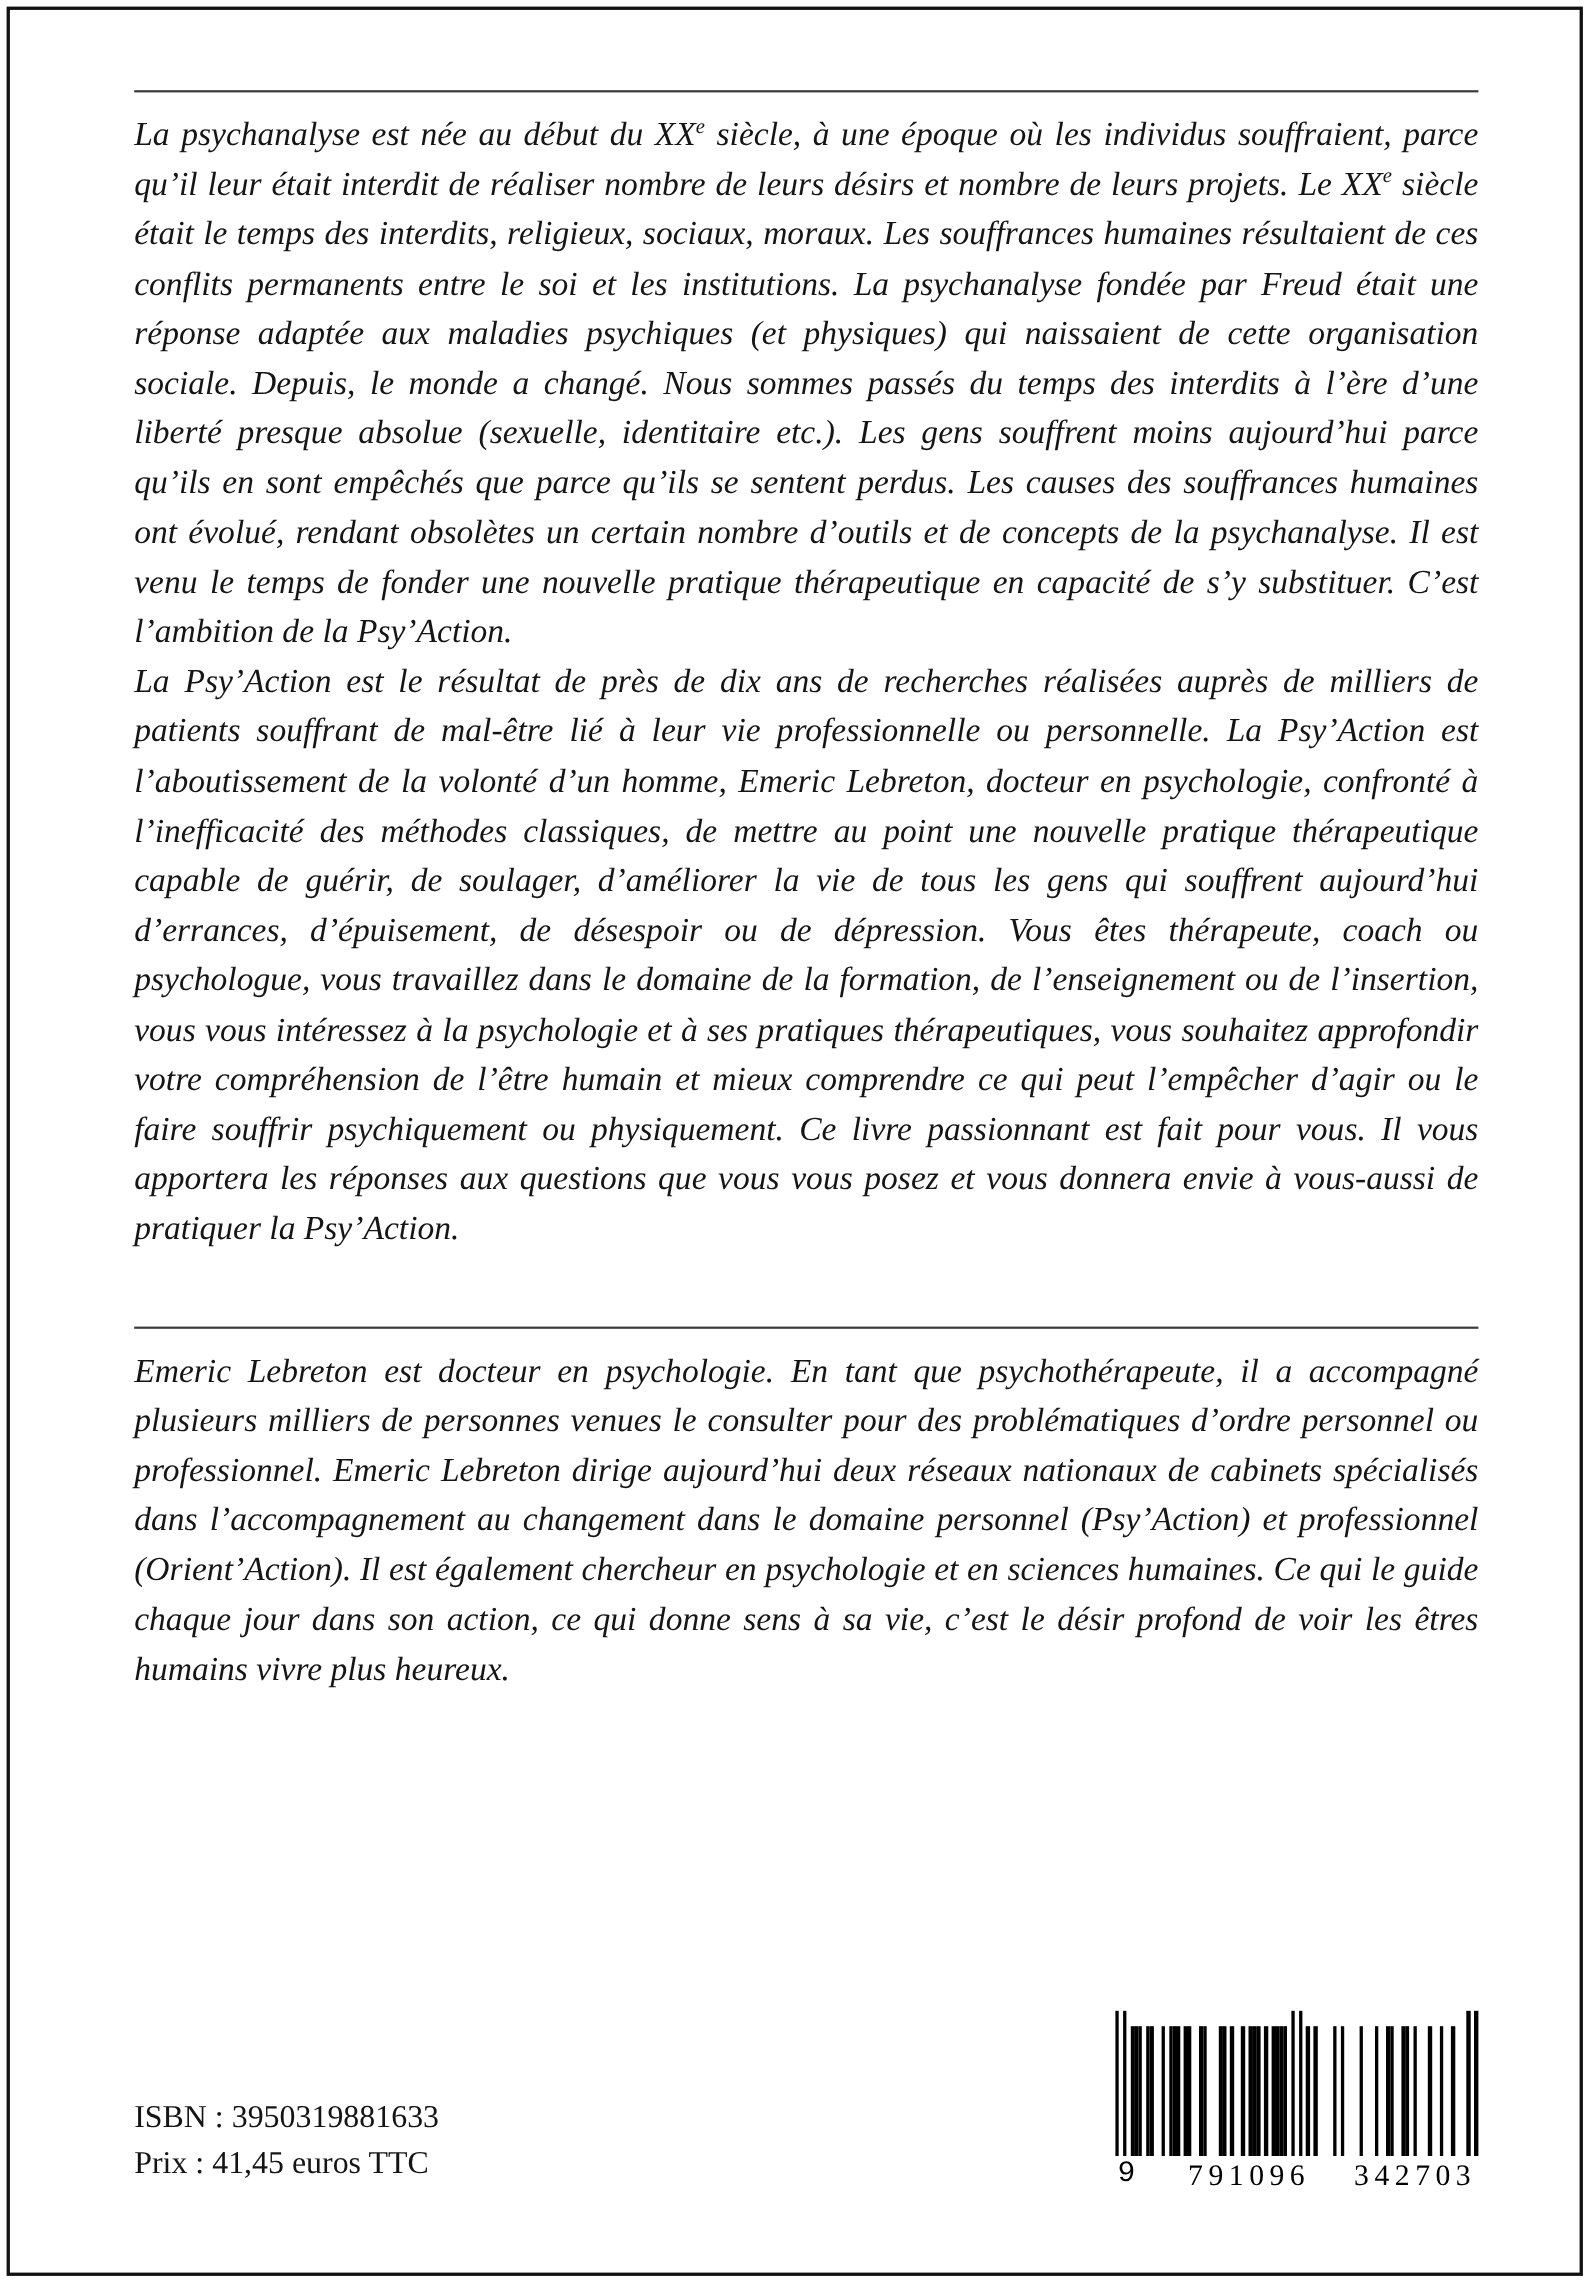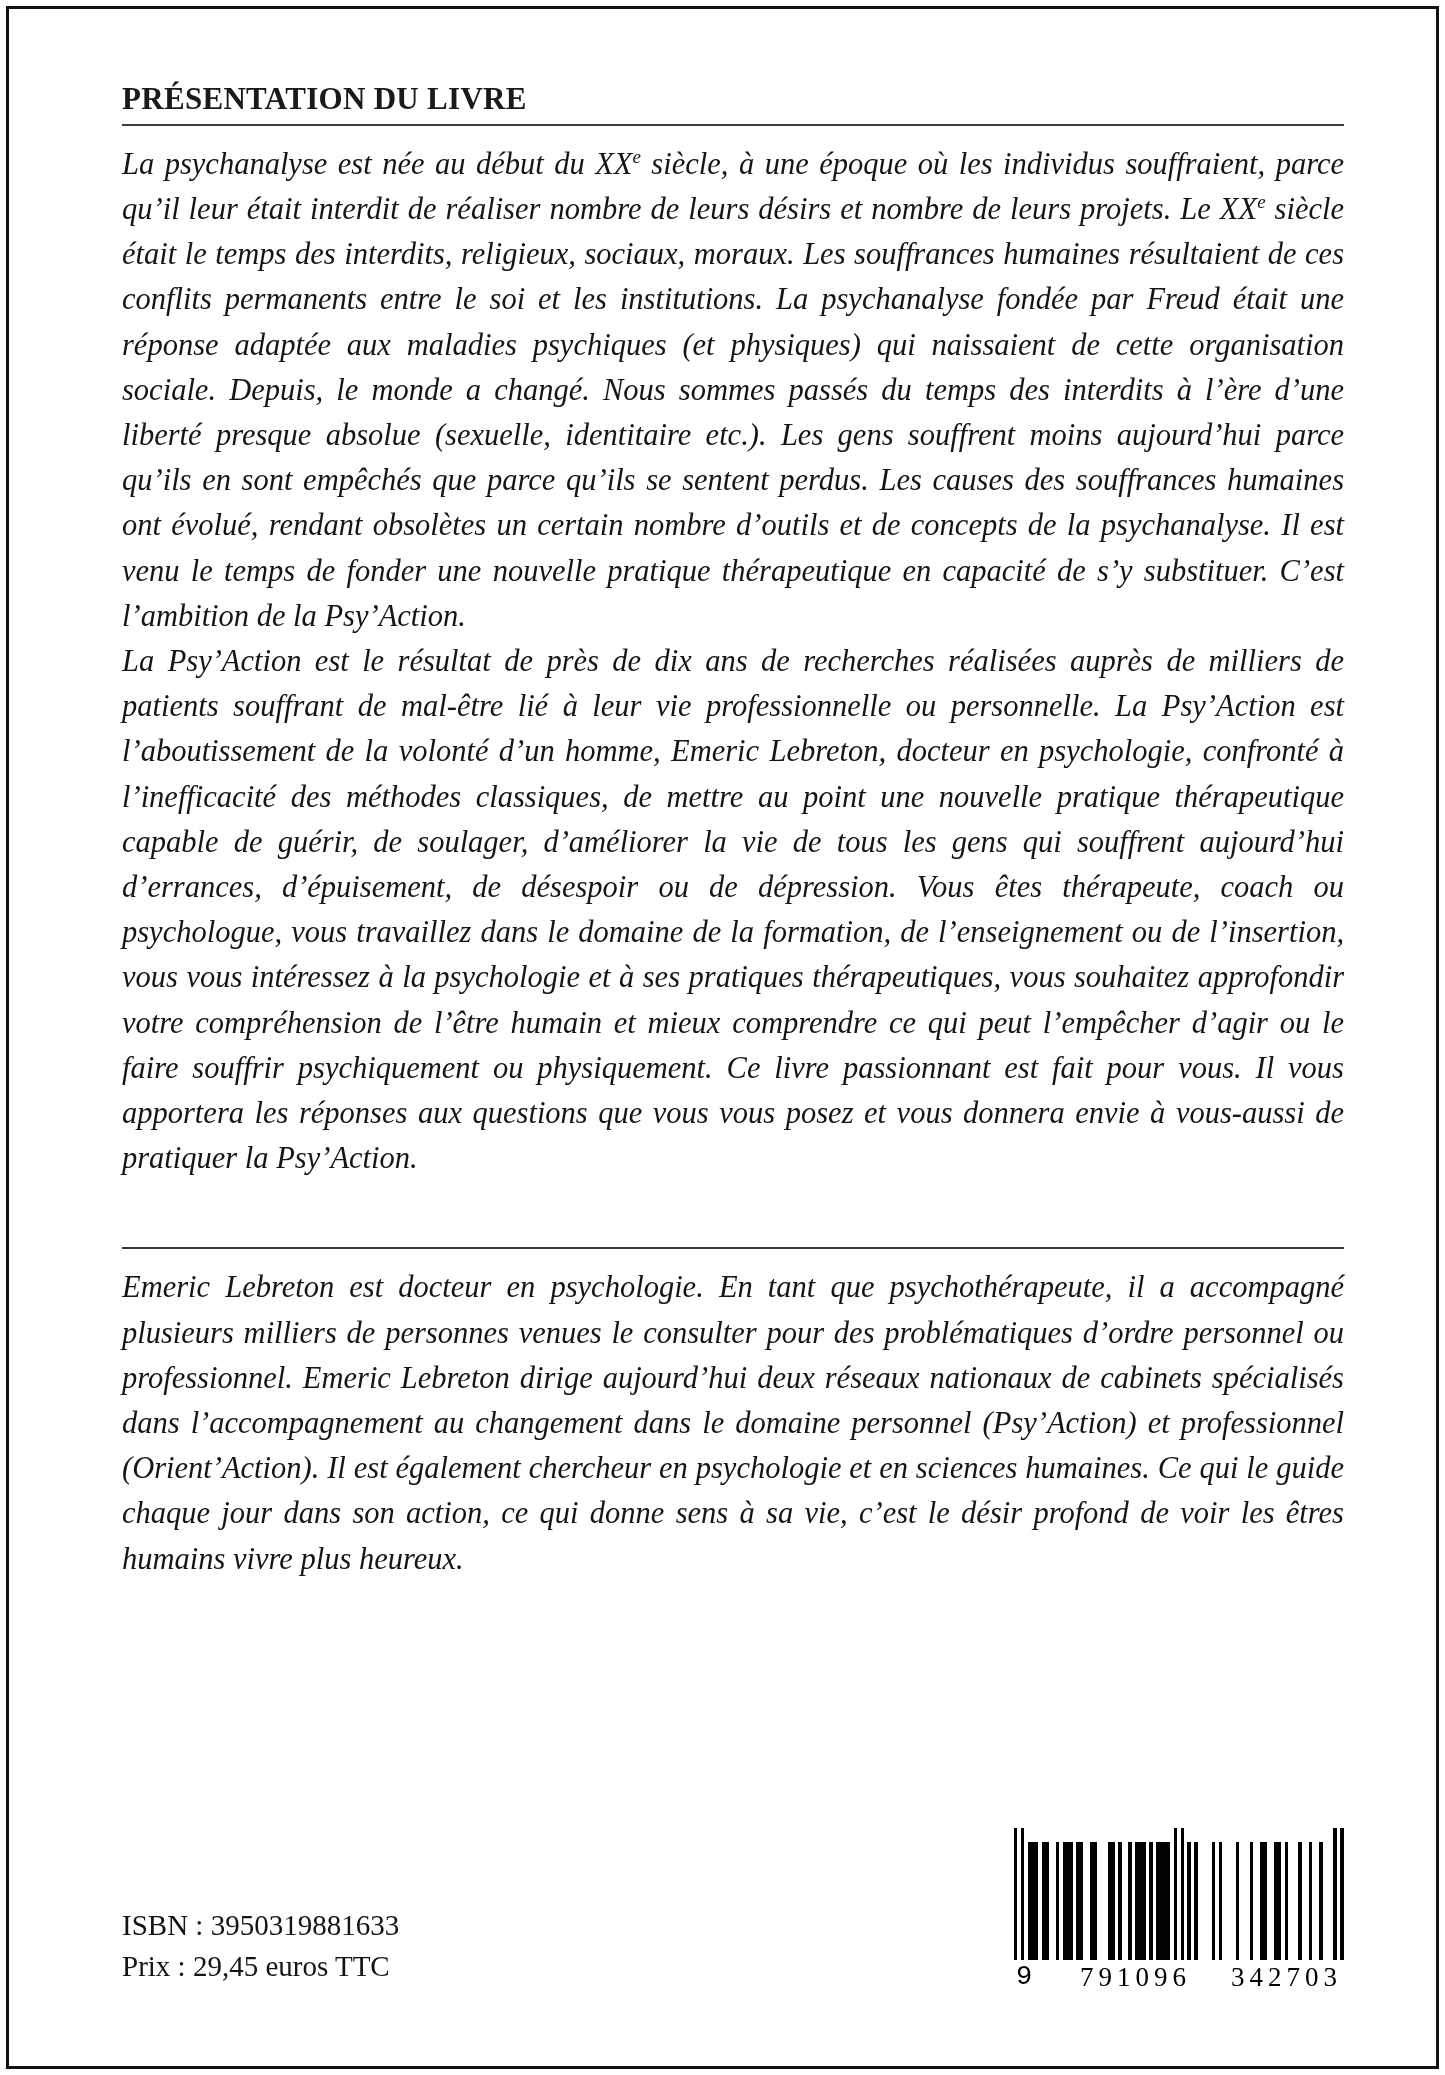--- a/index.html
+++ b/index.html
@@ -121,42 +121,41 @@
 </style>
 </head>
 <body>
 
 <div class="page">
   <div class="page-border"></div>
 
   <div class="content">
 
     <div class="block-book">
-      <h1 class="section-heading">PRÉSENTATION DU LIVRE</h1>
       <hr class="rule">
 
       <p class="body-text"><span>La psychanalyse est née au début du XX</span><sup>e</sup><span> siècle, à une époque où les individus souffraient, parce qu’il leur était interdit de réaliser nombre de leurs désirs et nombre de leurs projets. Le XX</span><sup>e</sup><span> siècle était le temps des interdits, religieux, sociaux, moraux. Les souffrances humaines résultaient de ces conflits permanents entre le soi et les institutions. La psychanalyse fondée par Freud était une réponse adaptée aux maladies psychiques (et physiques) qui naissaient de cette organisation sociale. Depuis, le monde a changé. Nous sommes passés du temps des interdits à l’ère d’une liberté presque absolue (sexuelle, identitaire etc.). Les gens souffrent moins aujourd’hui parce qu’ils en sont empêchés que parce qu’ils se sentent perdus. Les causes des souffrances humaines ont évolué, rendant obsolètes un certain nombre d’outils et de concepts de la psychanalyse. Il est venu le temps de fonder une nouvelle pratique thérapeutique en capacité de s’y substituer. C’est l’ambition de la Psy’Action.</span></p>
 
       <p class="body-text">La Psy’Action est le résultat de près de dix ans de recherches réalisées auprès de milliers de patients souffrant de mal-être lié à leur vie professionnelle ou personnelle. La Psy’Action est l’aboutissement de la volonté d’un homme, Emeric Lebreton, docteur en psychologie, confronté à l’inefficacité des méthodes classiques, de mettre au point une nouvelle pratique thérapeutique capable de guérir, de soulager, d’améliorer la vie de tous les gens qui souffrent aujourd’hui d’errances, d’épuisement, de désespoir ou de dépression. Vous êtes thérapeute, coach ou psychologue, vous travaillez dans le domaine de la formation, de l’enseignement ou de l’insertion, vous vous intéressez à la psychologie et à ses pratiques thérapeutiques, vous souhaitez approfondir votre compréhension de l’être humain et mieux comprendre ce qui peut l’empêcher d’agir ou le faire souffrir psychiquement ou physiquement. Ce livre passionnant est fait pour vous. Il vous apportera les réponses aux questions que vous vous posez et vous donnera envie à vous-aussi de pratiquer la Psy’Action.</p>
     </div>
 
     <div class="spacer-sections"></div>
 
     <div class="block-author">
       <hr class="rule">
 
       <p class="body-text">Emeric Lebreton est docteur en psychologie. En tant que psychothérapeute, il a accompagné plusieurs milliers de personnes venues le consulter pour des problématiques d’ordre personnel ou professionnel. Emeric Lebreton dirige aujourd’hui deux réseaux nationaux de cabinets spécialisés dans l’accompagnement au changement dans le domaine personnel (Psy’Action) et professionnel (Orient’Action). Il est également chercheur en psychologie et en sciences humaines. Ce qui le guide chaque jour dans son action, ce qui donne sens à sa vie, c’est le désir profond de voir les êtres humains vivre plus heureux.</p>
     </div>
 
   </div>
 
   <div class="footer">
     <div class="isbn-block">
       <div>ISBN : 3950319881633</div>
-      <div>Prix : 29,45 euros TTC</div>
+      <div>Prix : 41,45 euros TTC</div>
     </div>
 
     <div class="barcode-wrap">
       <div class="barcode-bars" id="barcode-bars">
           <div class="bar" style="width:3.474px;height:132px;background:#000;"></div>
           <div class="bar" style="width:3.474px;height:132px;background:transparent;"></div>
           <div class="bar" style="width:3.474px;height:132px;background:#000;"></div>
           <div class="bar" style="width:3.474px;height:118px;background:transparent;"></div>
           <div class="bar" style="width:3.474px;height:118px;background:#000;"></div>
           <div class="bar" style="width:3.474px;height:118px;background:#000;"></div>

